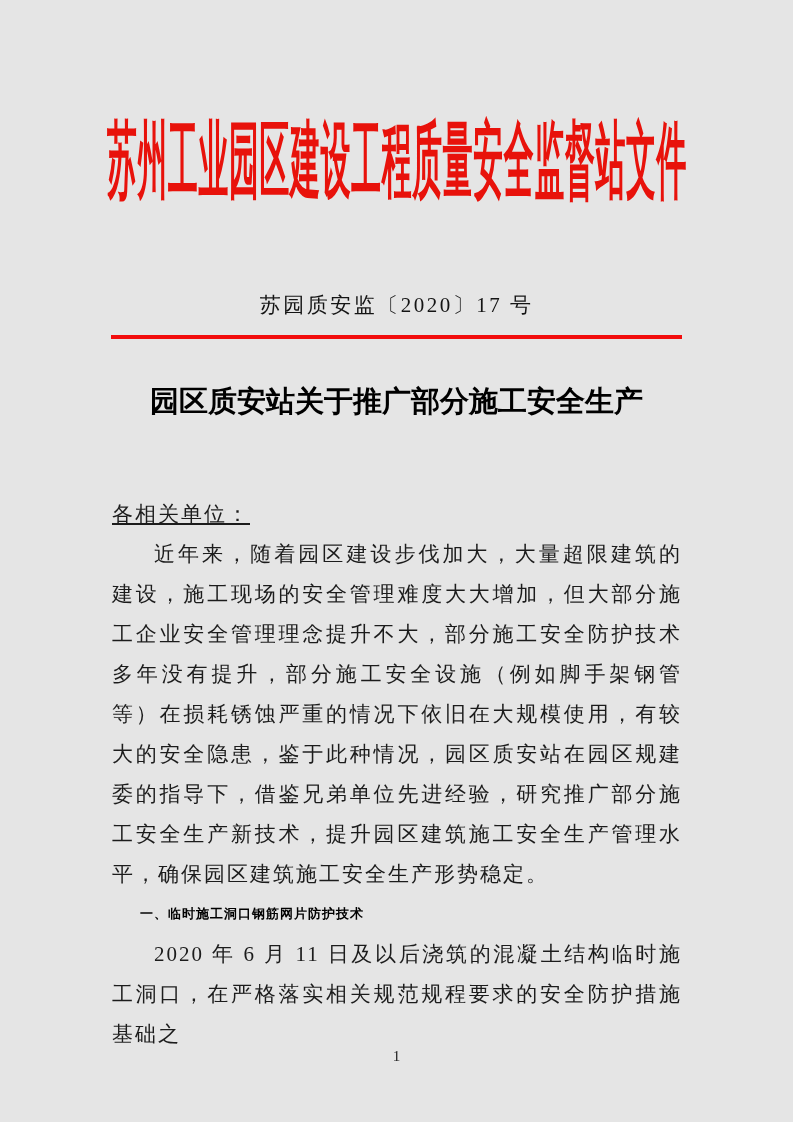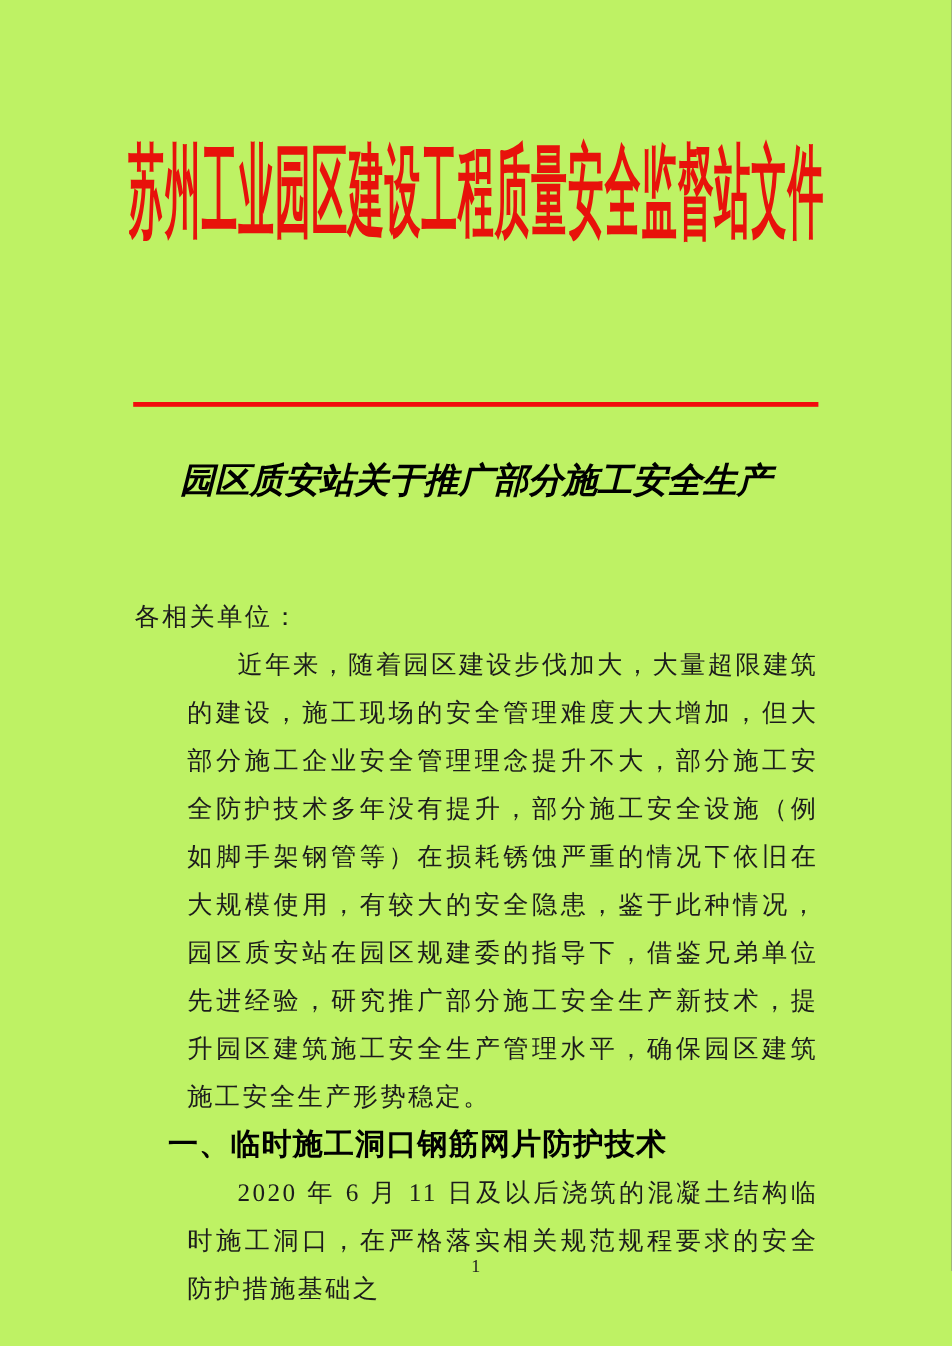--- a/index.html
+++ b/index.html
@@ -2,21 +2,21 @@
 <html><head>
 <meta charset="utf-8">
 <style>
   * { margin: 0; padding: 0; box-sizing: border-box; }
   html, body { background: #888; }
   .page {
     position: relative;
     width: 793px;
     height: 1122px;
     margin: 0 auto;
-    background: #bef264;
+    background: #e5e5e5;
     overflow: hidden;
     font-family: "Liberation Serif", "DejaVu Serif", serif;
     color: #1c1c1c;
   }
 
   
   .red-header {
     position: absolute;
     top: 116px;
     left: 0;
@@ -63,46 +63,45 @@
   .doc-title {
     position: absolute;
     top: 372px;
     left: 0;
     width: 100%;
     text-align: center;
     font-weight: 700;
     font-size: 29px;
     line-height: 59px;
     color: #000000;
-    font-style: italic;
   }
 
   
   .body-col {
     position: absolute;
     top: 494px;
     left: 112px;
     width: 570px;
     font-size: 21px;
     line-height: 40px;
     letter-spacing: 2px;
     color: #1c1c1c;
   }
   .body-col .salutation {
     text-align: left;
+    text-decoration: underline;
   }
   .body-col p.para {
     text-align: justify;
     text-indent: 2em;
-    margin-left: 44px;
   }
   .body-col .section-heading {
     font-family: "Liberation Sans", "DejaVu Sans", sans-serif;
     font-weight: 700;
-    font-size: 25px;
+    font-size: 13px;
     text-indent: 28px;
     letter-spacing: 1px;
     color: #000000;
   }
 
   
   .page-number {
     position: absolute;
     top: 1046px;
     left: 0;
@@ -115,20 +114,21 @@
 </style>
 </head>
 <body>
 
 <div class="page">
 
   <div class="red-header">
     <span class="org-title">苏州工业园区建设工程质量安全监督站文件</span>
   </div>
 
+  <div class="doc-number">苏园质安监〔2020〕17 号</div>
 
   <div class="red-line"></div>
 
   <div class="doc-title">
     <div>园区质安站关于推广部分施工安全生产</div>
   </div>
 
   <div class="body-col">
     <div class="salutation">各相关单位：</div>
     <p class="para">近年来，随着园区建设步伐加大，大量超限建筑的建设，施工现场的安全管理难度大大增加，但大部分施工企业安全管理理念提升不大，部分施工安全防护技术多年没有提升，部分施工安全设施（例如脚手架钢管等）在损耗锈蚀严重的情况下依旧在大规模使用，有较大的安全隐患，鉴于此种情况，园区质安站在园区规建委的指导下，借鉴兄弟单位先进经验，研究推广部分施工安全生产新技术，提升园区建筑施工安全生产管理水平，确保园区建筑施工安全生产形势稳定。</p>

